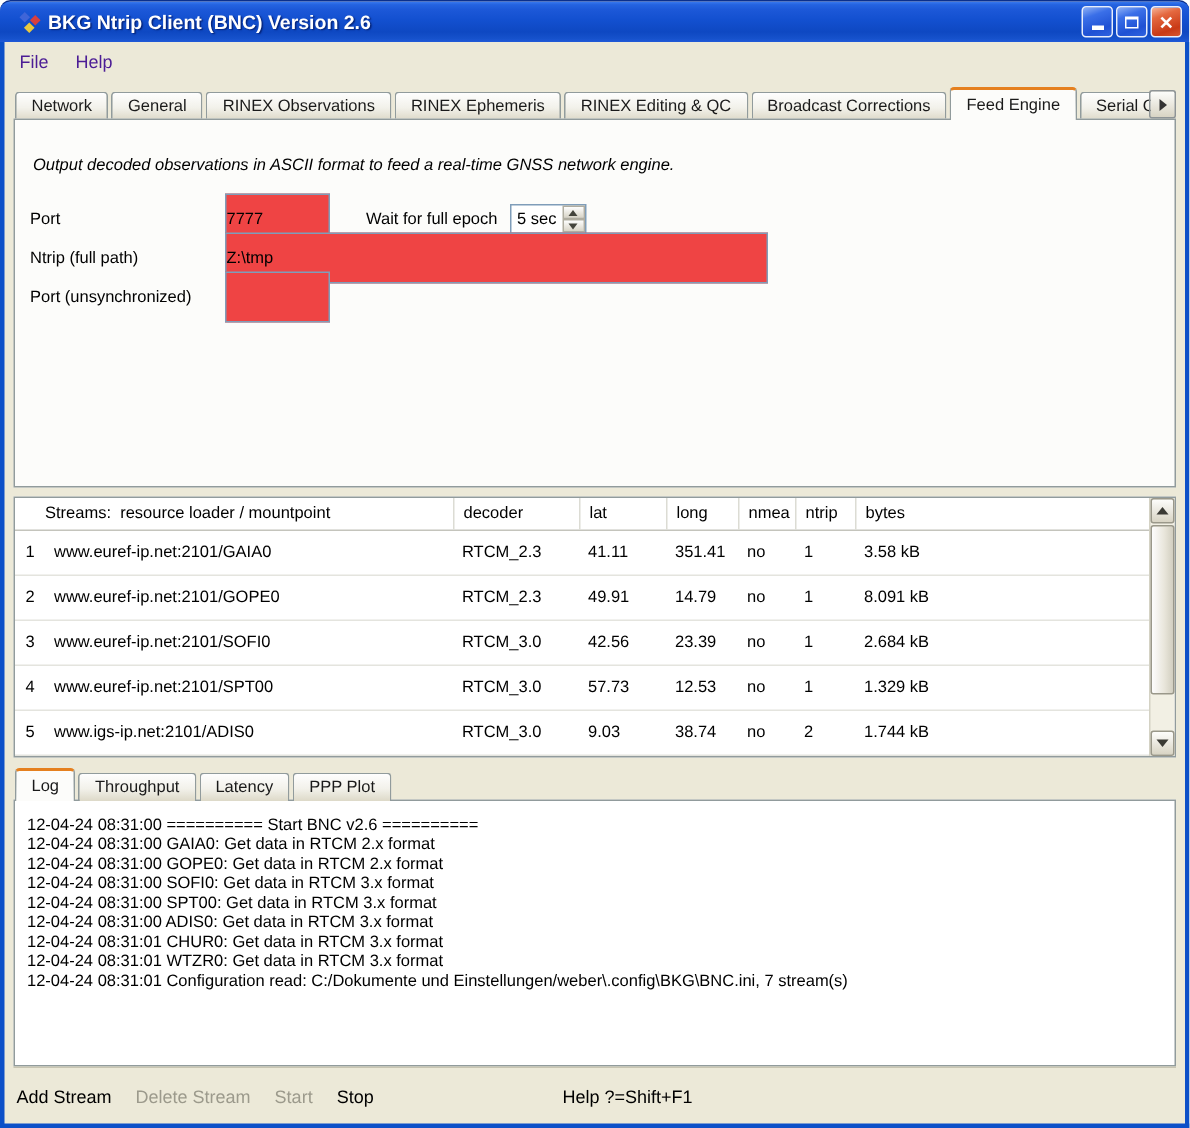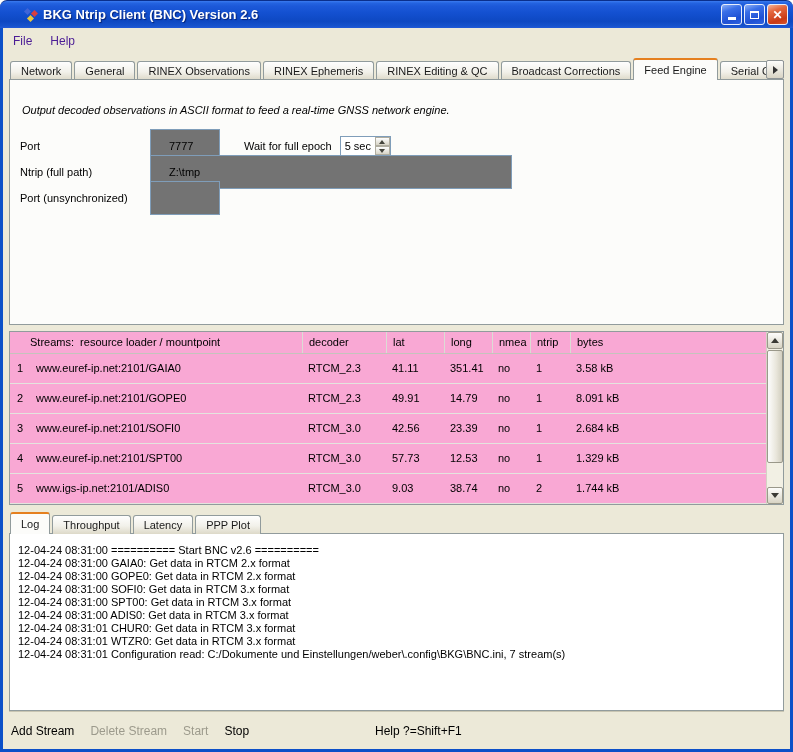--- a/index.html
+++ b/index.html
@@ -5,21 +5,21 @@
   * { box-sizing: border-box; margin: 0; padding: 0; }
   html,body { width:793px; height:752px; background:#fff; font-family:"Liberation Sans", sans-serif; }
 
   .window { width:793px; height:752px; position:relative; }
 
   
   .titlebar {
     height:28px; display:flex; align-items:center;
     border-radius:7px 7px 0 0;
     background: linear-gradient(180deg,#3a7bf0 0%,#2463e0 8%,#1c58d8 20%,#1350d0 45%,#0e48c2 75%,#1652cc 92%,#2159d8 100%);
-    border-top:1px solid #0a2f8c; padding:0 5px 0 21px;
+    border-top:1px solid #0a2f8c; padding:0 5px 0 10px;
   }
   .app-icon { width:16px; height:16px; margin:0 4px 0 2px; display:inline-block; }
   .title-text { color:#fff; font-weight:bold; font-size:13px; text-shadow:1px 1px 1px rgba(0,20,90,.75); flex:1; }
   .win-controls { display:flex; gap:2px; }
   .winbtn {
     width:21px; height:21px; border-radius:3px; border:1px solid #e8eefc;
     display:flex; align-items:center; justify-content:center; cursor:pointer;
     background: linear-gradient(160deg,#8eb0f5 0%,#3a6fe8 30%,#1f51d4 72%,#2e62e0 100%);
     color:#fff; font-size:12px; font-weight:bold; line-height:1;
   }
@@ -58,36 +58,36 @@
   
   .tab-page {
     height:246px; background:#fcfcfa; border:1px solid #919b9c; margin-top:-1px; position:relative; z-index:1;
     padding:10px 10px; font-size:11px;
   }
   .description { margin:14px 0 20px 2px; color:#000;font-style:italic; }
   .form-row { display:flex; align-items:center; height:20px; margin-bottom:6px; }
   .form-label { width:130px; flex:0 0 130px; color:#000; }
   .inline-label { margin:0 8px 0 24px; }
   .text-input {
-    height:34px; border:1px solid #7f9db9; background:#737373; font-family:"Liberation Sans", sans-serif;
-    font-size:11px; padding:1px 18px; color:#000;
+    height:34px; border:1px solid #7f9db9; background:#ef4444; font-family:"Liberation Sans", sans-serif;
+    font-size:11px; padding:1px 0; color:#000;
   }
   .w70 { width:70px; } .w362 { width:362px; }
   .spinbox { display:inline-flex; height:20px; border:1px solid #7f9db9; background:#fff; }
   .spin-value { font-size:11px; padding:3px 4px 0 4px; min-width:30px; }
   .spin-btns { width:15px; display:flex; flex-direction:column; }
   .spin-btn {
     flex:1; background:linear-gradient(180deg,#fefefe,#d8d4c6); border:1px solid #b0ada0;
     display:flex; align-items:center; justify-content:center; cursor:pointer;
   }
   .arr-up { width:0; height:0; border-left:3px solid transparent; border-right:3px solid transparent; border-bottom:4px solid #44443c; }
   .arr-down { width:0; height:0; border-left:3px solid transparent; border-right:3px solid transparent; border-top:4px solid #44443c; }
 
   
-  .streams-panel { height:174px; margin-top:6px; border:1px solid #919b9c; background:#f9a8d4; display:flex; }
+  .streams-panel { height:174px; margin-top:6px; border:1px solid #919b9c; background:#ffffff; display:flex; }
   .table-area { flex:1; overflow:hidden; }
   .thead, .trow { display:grid; grid-template-columns:20px 272px 84px 58px 48px 38px 40px 1fr; }
   .thead { height:22px; border-bottom:1px solid #c4c4bc; }
   .th { font-size:11px; color:#000; padding:4px 0 0 6px; border-left:1px solid #dcdcd4; white-space:pre; overflow:hidden; }
   .th-streams { grid-column:1 / 3; border-left:none; padding-left:20px; }
   .trow { height:30px; border-bottom:1px solid #e4e4de; cursor:default; }
   .td { font-size:11px; color:#000; padding:8px 0 0 6px; white-space:nowrap; overflow:hidden; }
   .td.rownum { text-align:center; padding-left:0; border-right:1px solid #ececе4; color:#000; }
 
   .vscroll { width:17px; background:#f2f0e4; border-left:1px solid #d4d2c4; display:flex; flex-direction:column; }

